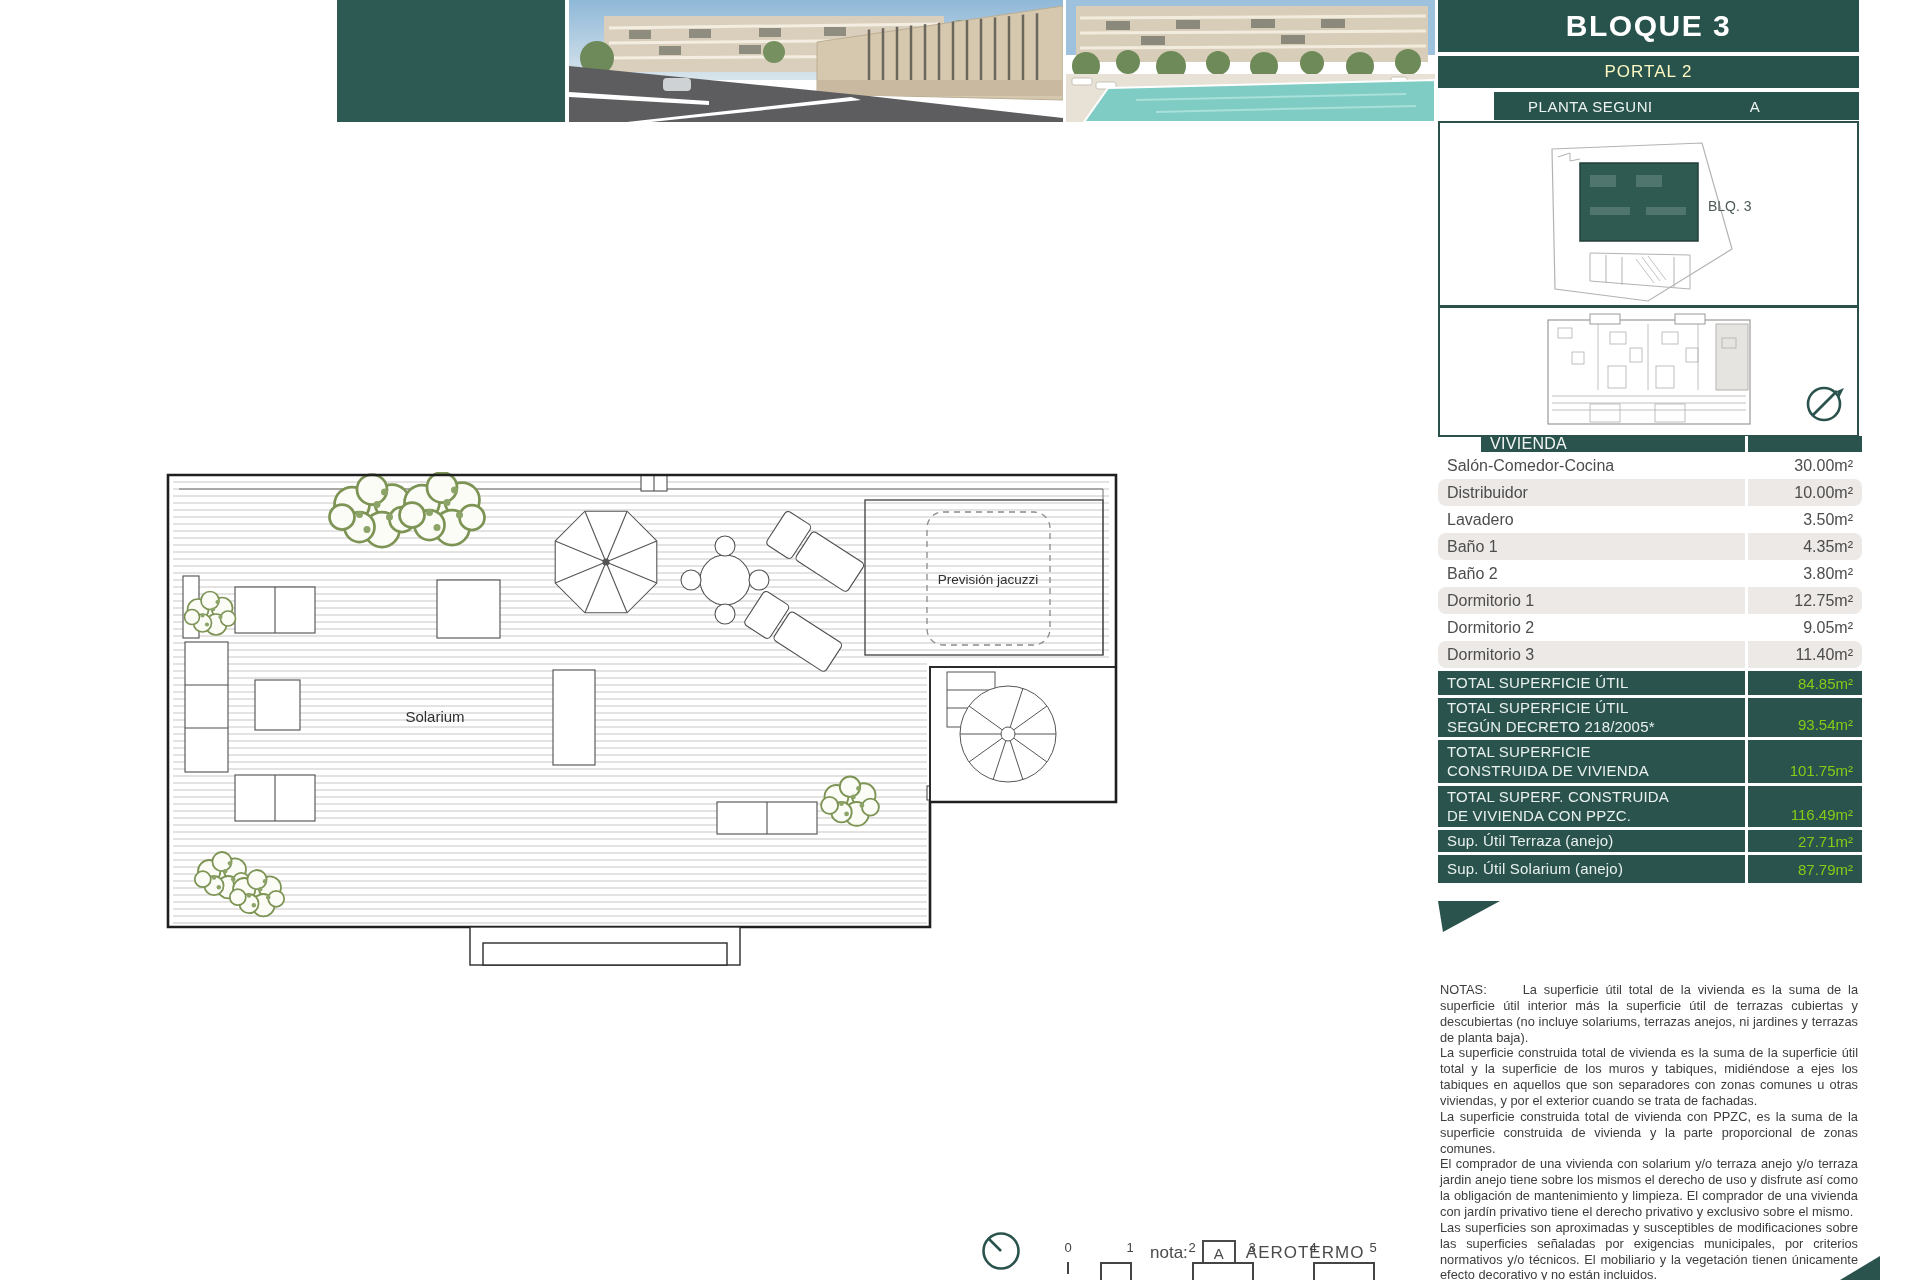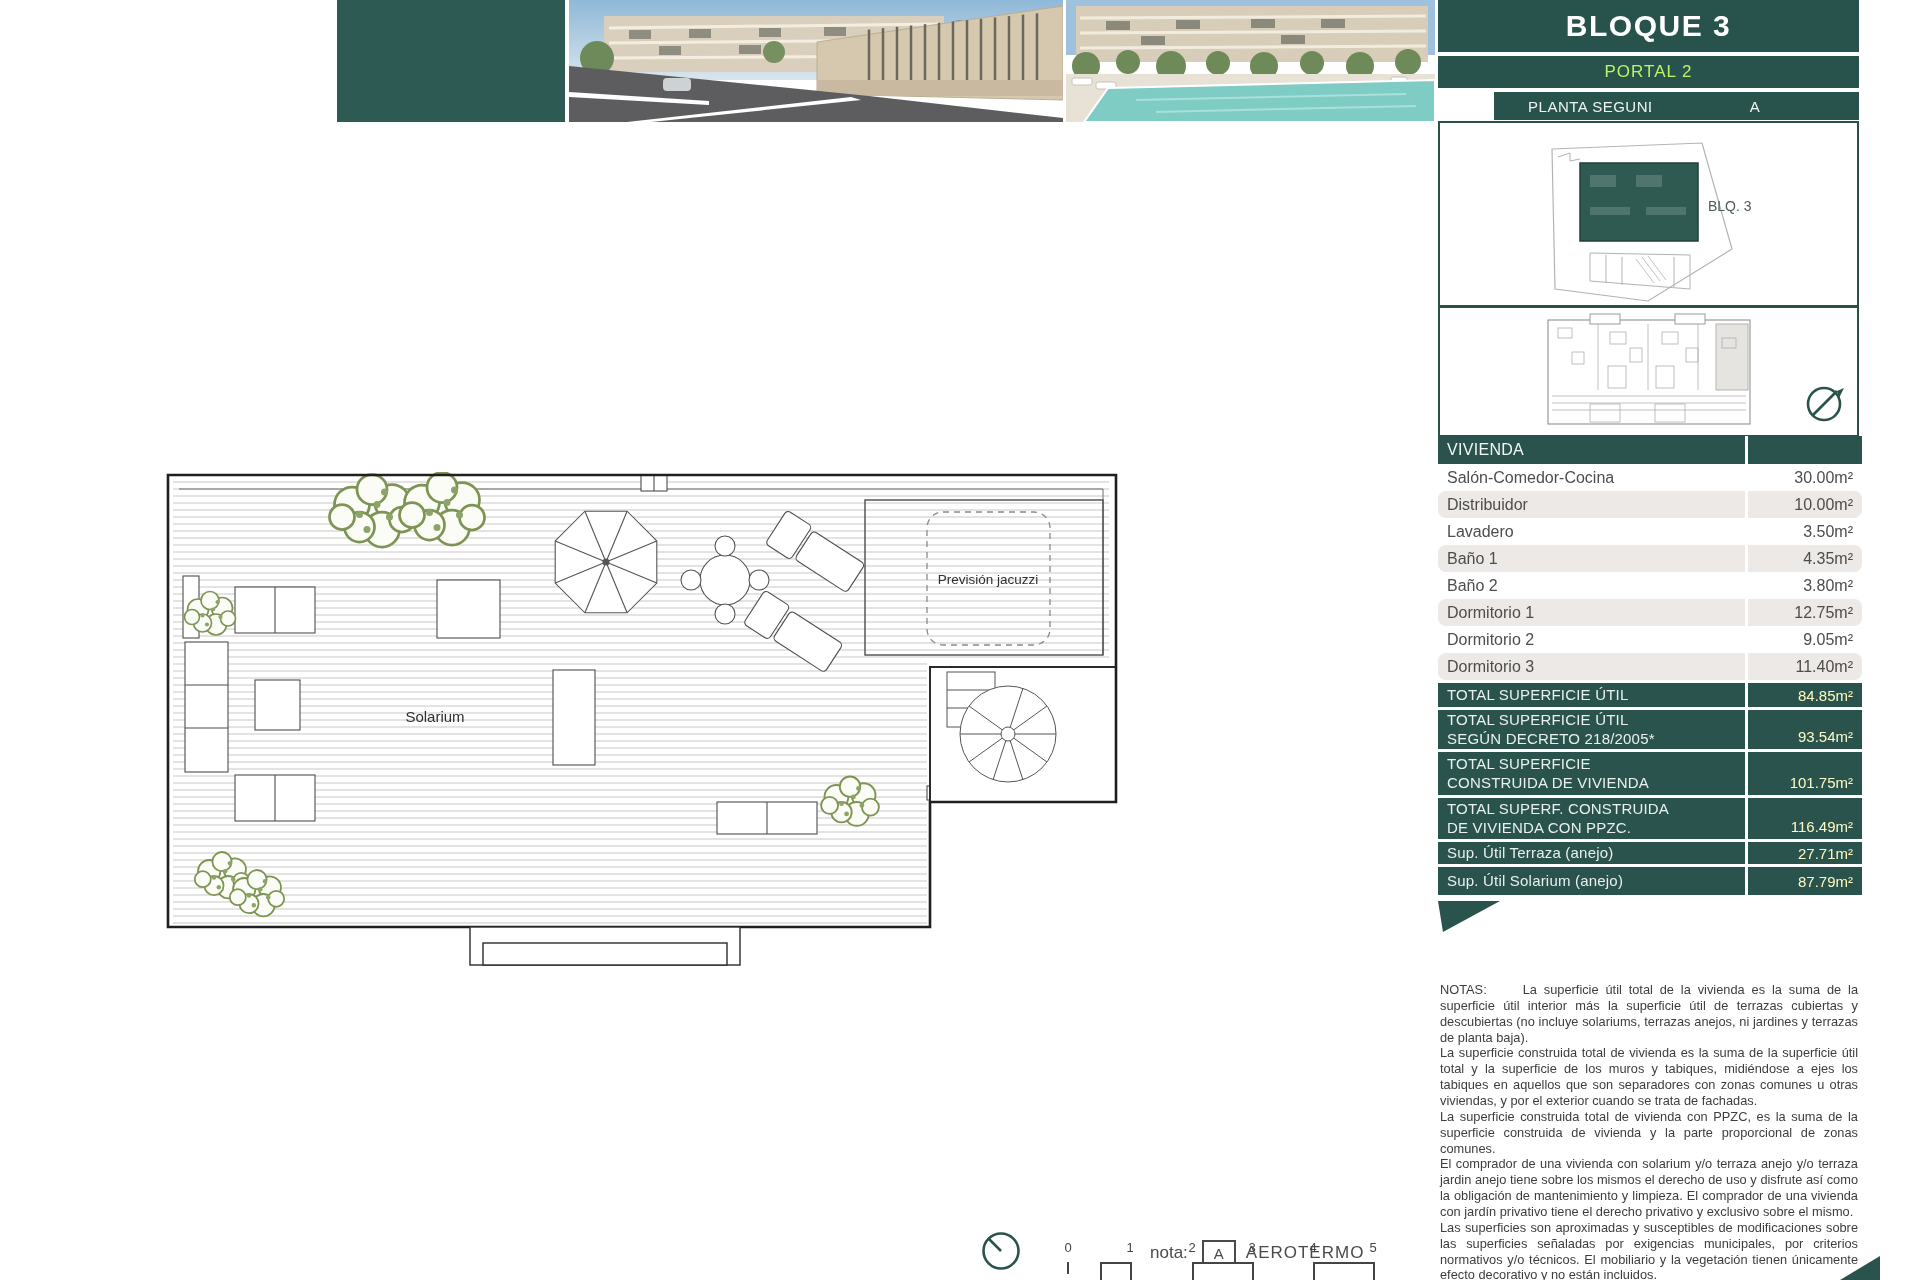--- a/index.html
+++ b/index.html
@@ -7,34 +7,34 @@
     width:1920px;height:1280px;position:relative;overflow:hidden;
     background:#ffffff;font-family:"Liberation Sans",sans-serif;
     -webkit-font-smoothing:antialiased;
   }
   .abs{position:absolute;}
   
   .teal-block{background:#2d5a52;}
   
   .band{background:#28524c;color:#fff;display:flex;align-items:center;justify-content:center;}
   .band-title{font-size:30px;font-weight:bold;letter-spacing:1.5px;}
-  .band-sub{font-size:17px;letter-spacing:1px;color:#bef264;}
+  .band-sub{font-size:17px;letter-spacing:1px;color:#fef9c3;}
   .band-cell{font-size:15px;letter-spacing:.5px;color:#eef4f1;}
   .panel-box{background:#fff;border:2px solid #2b4f49;}
   
   .tbl-band{background:#2a534d;color:#f2f6f4;display:flex;align-items:center;}
   .tbl-band .lbl{padding-left:9px;font-size:16px;letter-spacing:.3px;}
   .room-row{display:flex;align-items:center;height:27px;}
   .room-row.alt{background:#ece9e6;border-radius:8px;}
   .room-row .lbl{flex:1;padding-left:9px;font-size:16px;color:#4d4d4d;}
   .room-row .val{width:117px;text-align:right;padding-right:9px;font-size:16px;color:#4d4d4d;}
   .total-row{background:#2a534d;display:flex;margin-top:3px;gap:38px;}
   .total-row .lbl{flex:1;padding:3px 0 3px 9px;font-size:15px;color:#e9f0ee;display:flex;align-items:center;letter-spacing:.2px;line-height:1.25;}
   .total-row .lbl span{max-width:238px;display:inline-block;}
-  .total-row .val{width:117px;text-align:left;padding-right:9px;font-size:15px;color:#fef9c3;display:flex;align-items:flex-end;justify-content:flex-end;padding-bottom:4px;}
+  .total-row .val{width:117px;text-align:left;padding-right:9px;font-size:15px;color:#84cc16;display:flex;align-items:flex-end;justify-content:flex-end;padding-bottom:4px;}
   .total-row.center .val{align-items:center;padding-bottom:0;}
   .col-divider{position:absolute;left:307px;top:0;bottom:0;width:3px;background:#fff;}
   
   .notes{font-size:12.8px;color:#3d3d3d;line-height:1.24;text-align:justify;}
   .notes p{margin:0;}
   .notes .nlabel{margin-right:36px;}
   
   .nota-line{font-size:17px;color:#4a4a4a;display:flex;align-items:center;}
   .nota-key{display:inline-flex;align-items:center;justify-content:center;
     width:30px;height:23px;border:2px solid #4a4a4a;margin:0 10px 0 14px;font-size:15px;}
@@ -212,21 +212,21 @@
     </g>
     <g>
       <circle cx="384" cy="96" r="16" fill="none" stroke="#2b534d" stroke-width="2.6"></circle>
       <line x1="373" y1="107" x2="397" y2="83" stroke="#2b534d" stroke-width="2.6"></line>
       <polygon points="397,83 404,80 399,90" fill="#2b534d"></polygon>
     </g>
   </svg>
 </div>
 
 <div class="abs" style="left:1438px;top:436px;width:424px;">
-  <div class="tbl-band" style="height:28px;">
+  <div class="tbl-band" style="height:16px;margin-left:43px;">
     <span class="lbl">VIVIENDA</span>
   </div>
 
   <div class="room-row">
     <span class="lbl">Salón-Comedor-Cocina</span>
     <span class="val">30.00m²</span>
   </div>
   <div class="room-row alt">
     <span class="lbl">Distribuidor</span>
     <span class="val">10.00m²</span>

